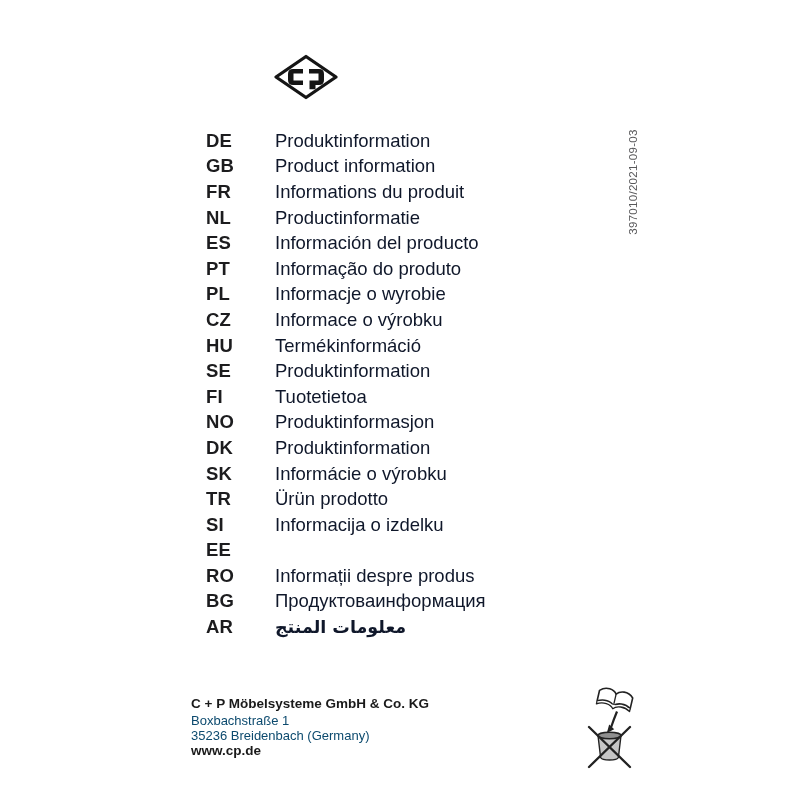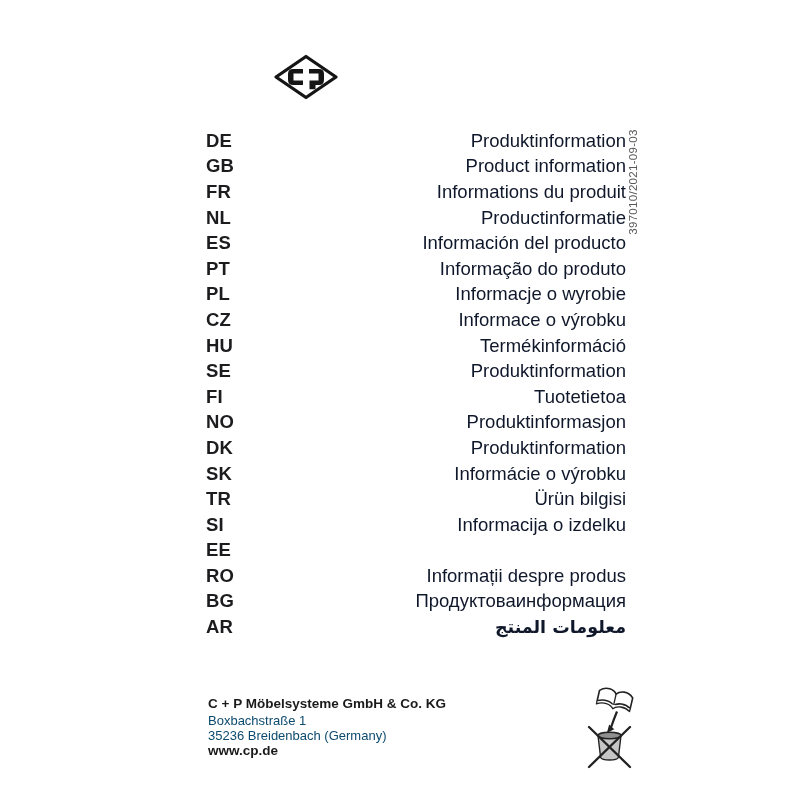--- a/index.html
+++ b/index.html
@@ -10,38 +10,38 @@
     background: #ffffff;
     overflow: hidden;
     font-family: "Liberation Sans", "DejaVu Sans", sans-serif;
   }
 
   
   .logo-wrap { position: absolute; left: 272px; top: 52px; width: 68px; height: 50px; }
 
   
   .lang-list { position: absolute; left: 206px; top: 128px; width: 420px; }
-  .lang-row { display: flex; align-items: center; height: 25.6px; justify-content: space-between; }
+  .lang-row { display: flex; align-items: center; height: 25.6px; }
   .lang-code {
     width: 69px; flex: 0 0 69px;
     font-size: 18.5px; font-weight: bold; color: #1c1c1e; letter-spacing: 0.2px;
   }
   .lang-label { font-size: 18.5px; color: #0f172a; white-space: nowrap; }
   .lang-label[dir="rtl"] { font-family: "DejaVu Sans", sans-serif; font-size: 17.5px; font-weight: bold; }
 
   
   .doc-code {
     position: absolute; left: 574px; top: 175px; width: 120px; height: 14px;
     transform: rotate(-90deg); transform-origin: center center;
     font-size: 11.5px; color: #58585a; letter-spacing: 0.3px;
     text-align: center; white-space: nowrap;
   }
 
   
-  .footer { position: absolute; left: 208px; top: 696px; width: 340px; }
+  .footer { position: absolute; left: 191px; top: 696px; width: 340px; }
   .company { font-size: 13.5px; font-weight: bold; color: #1a1a1a; margin-bottom: 3px; }
   .addr { font-size: 13px; color: #0c4a6e; line-height: 14.5px; }
   .website { font-size: 13.5px; font-weight: bold; color: #1a1a1a; }
 
   
   .dispose-wrap { position: absolute; left: 582px; top: 686px; width: 62px; height: 84px; }
 </style>
 </head>
 <body>
 
@@ -126,21 +126,21 @@
       <span class="lang-label">Produktinformation</span>
     </div>
 
     <div class="lang-row">
       <span class="lang-code">SK</span>
       <span class="lang-label">Informácie o výrobku</span>
     </div>
 
     <div class="lang-row">
       <span class="lang-code">TR</span>
-      <span class="lang-label">Ürün bilgisi</span>
+      <span class="lang-label">Ürün prodotto</span>
     </div>
 
     <div class="lang-row">
       <span class="lang-code">SI</span>
       <span class="lang-label">Informacija o izdelku</span>
     </div>
 
     <div class="lang-row">
       <span class="lang-code">EE</span>
     </div>

